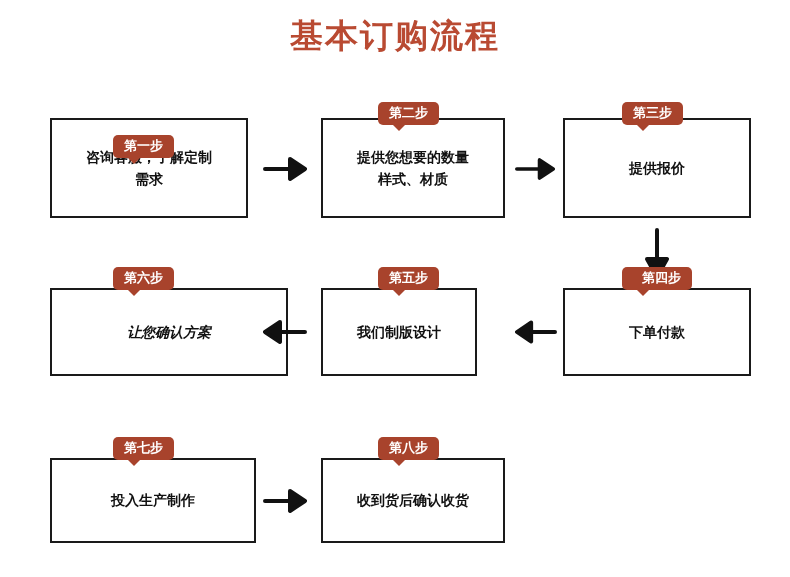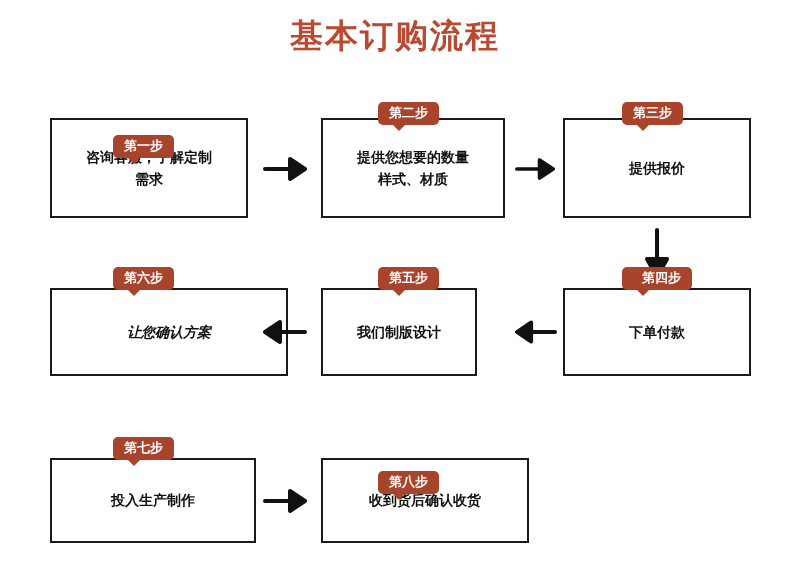--- a/index.html
+++ b/index.html
@@ -122,24 +122,24 @@
   <div class="node" style="left:563px; top:288px; width:188px; height:88px;">
     <div class="node-text">下单付款</div>
   </div>
   <div class="badge" style="left:622px; top:267px;padding-left:20px;">第四步</div>
 
   <div class="node" style="left:50px; top:458px; width:206px; height:85px;">
     <div class="node-text">投入生产制作</div>
   </div>
   <div class="badge" style="left:113px; top:437px;">第七步</div>
 
-  <div class="node" style="left:321px; top:458px; width:208px; height:85px;">
+  <div class="node" style="left:321px; top:458px; width:184px; height:85px;">
     <div class="node-text">收到货后确认收货</div>
   </div>
-  <div class="badge" style="left:378px; top:437px;margin-top:34px;">第八步</div>
+  <div class="badge" style="left:378px; top:437px;">第八步</div>
 
   <div class="arrow" style="left:262px; top:152px; width:46px; height:34px;">
     <svg width="44" height="30" viewBox="0 0 44 30" aria-hidden="true">
       <path d="M2 15 L27 15 L27 5 L42 15 L27 25 L27 15 Z" fill="#111111" stroke="#111111" stroke-width="4" stroke-linejoin="round"></path>
     </svg>
   </div>
 
   <div class="arrow" style="left:514px; top:152px; width:42px; height:34px;">
     <svg width="40" height="30" viewBox="0 0 44 30" aria-hidden="true">
       <path d="M2 15 L27 15 L27 5 L42 15 L27 25 L27 15 Z" fill="#111111" stroke="#111111" stroke-width="4" stroke-linejoin="round"></path>

